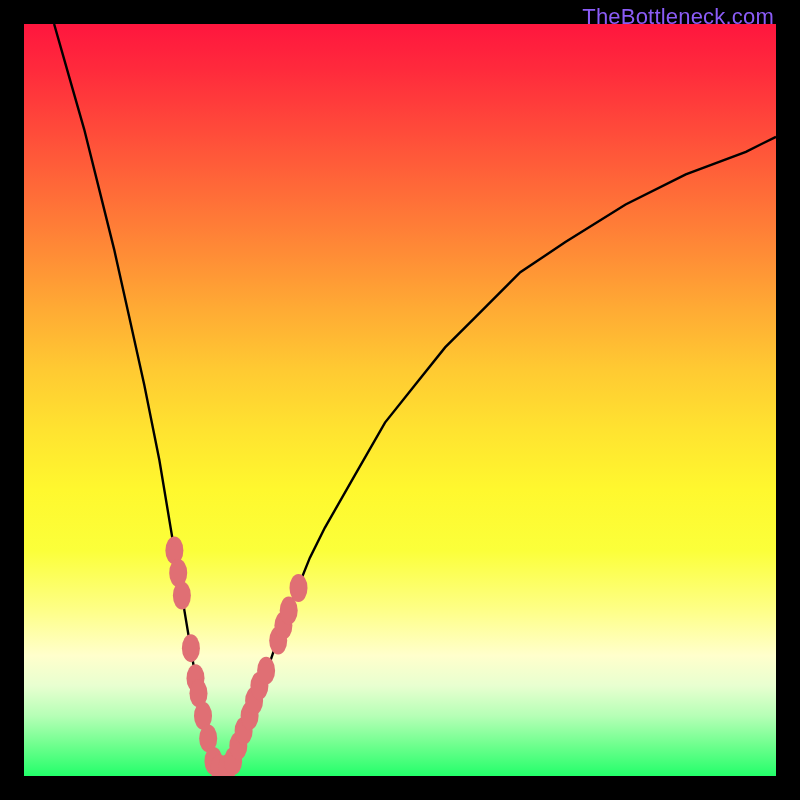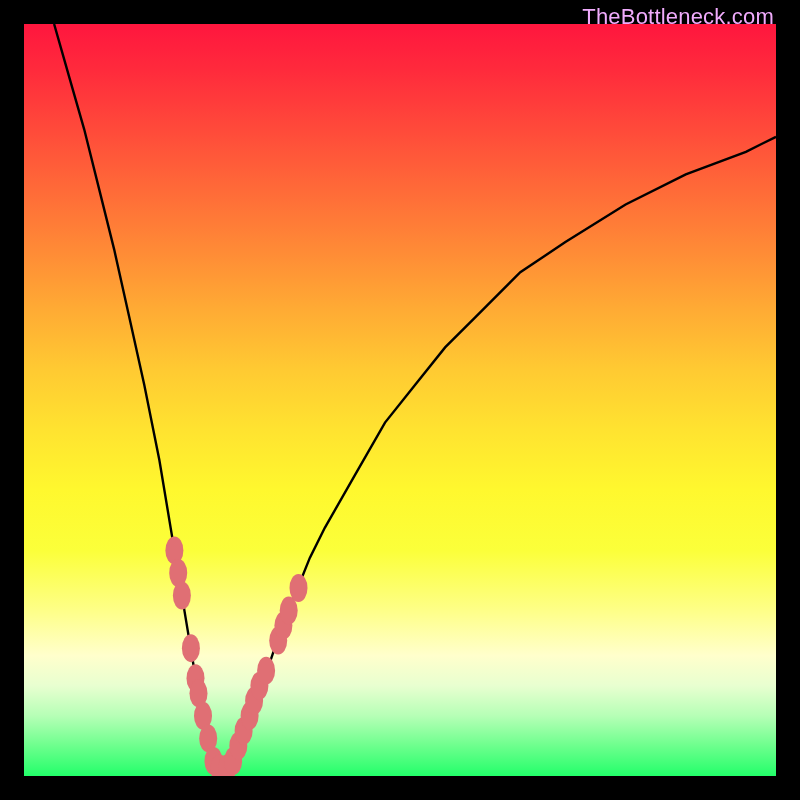--- a/index.html
+++ b/index.html
@@ -16,21 +16,21 @@
           #ffe330 54%,
           #fff82e 62%,
           #fbff3a 70%,
           #feff88 78%,
           #ffffcc 84%,
           #e8ffd0 88%,
           #b6ffb6 92%,
           #6dff8d 96%,
           #23ff6a 100%);
         overflow:hidden}
-  .watermark{position:absolute;right:26px;top:4px;color:#f0abfc;font-size:22px;font-weight:400;letter-spacing:.2px}
+  .watermark{position:absolute;right:26px;top:4px;color:#8b5cf6;font-size:22px;font-weight:400;letter-spacing:.2px}
   svg{position:absolute;left:0;top:0}
   .dot{fill:#e06f74;stroke:none}
 </style>
 </head>
 <body>
 
 <div class="frame">
   <div class="plot">
     <svg width="752" height="752" viewBox="0 0 752 752">
       <path id="curve" fill="none" stroke="#000" stroke-width="2.4" d="M30.1 0.0 L45.1 52.6 L60.2 105.3 L75.2 165.4 L90.2 225.6 L105.3 293.3 L120.3 361.0 L135.4 436.2 L150.4 526.4 L165.4 616.6 L173.0 661.8 L180.5 699.4 L188.0 729.4 L195.5 744.5 L203.0 744.5 L210.6 729.4 L225.6 691.8 L240.6 654.2 L255.7 609.1 L270.7 571.5 L285.8 533.9 L300.8 503.8 L330.9 451.2 L361.0 398.6 L391.0 361.0 L421.1 323.4 L451.2 293.3 L496.3 248.2 L541.4 218.1 L601.6 180.5 L661.8 150.4 L721.9 127.8 L752.0 112.8"></path>

